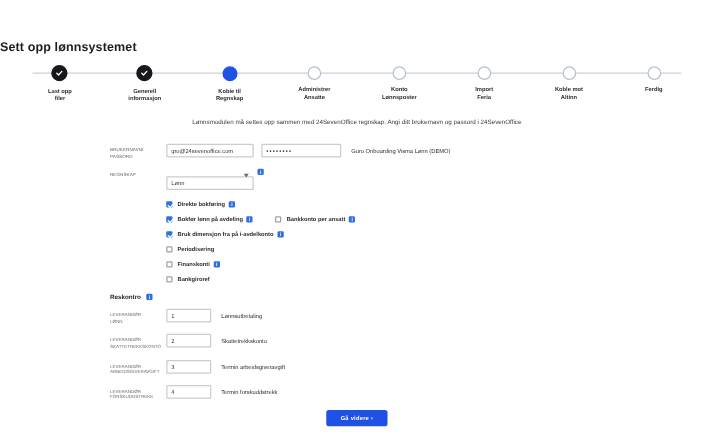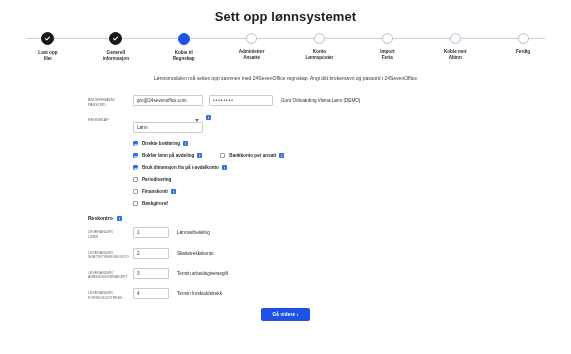--- a/index.html
+++ b/index.html
@@ -8,26 +8,26 @@
     width: 571px; height: 354px;
     background: #ffffff;
     font-family: "Liberation Sans", sans-serif;
     color: #2b2b2b;
     overflow: hidden;
   }
   .page { position: relative; width: 571px; height: 354px; }
 
   
   .page-title {
-    text-align: center;
-    font-size: 13px;
+    font-size: 10px;
     font-weight: bold;
     color: #1d1d1d;
     padding-top: 9px;
     letter-spacing: 0.1px;
+    margin-top: 24px;
   }
 
   
   .stepper {
     position: relative;
     margin: 9px 14px 0 14px;
     height: 34px;
   }
   .stepper-line {
     position: absolute;

